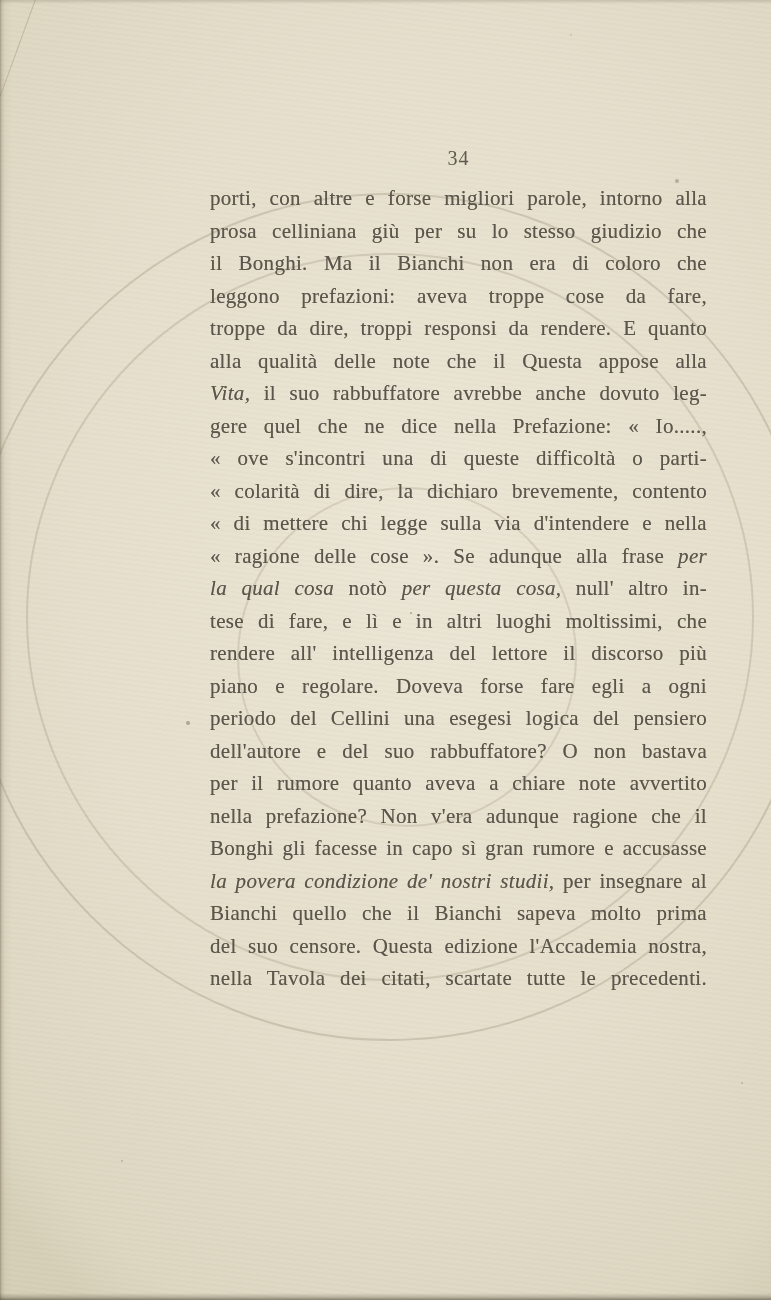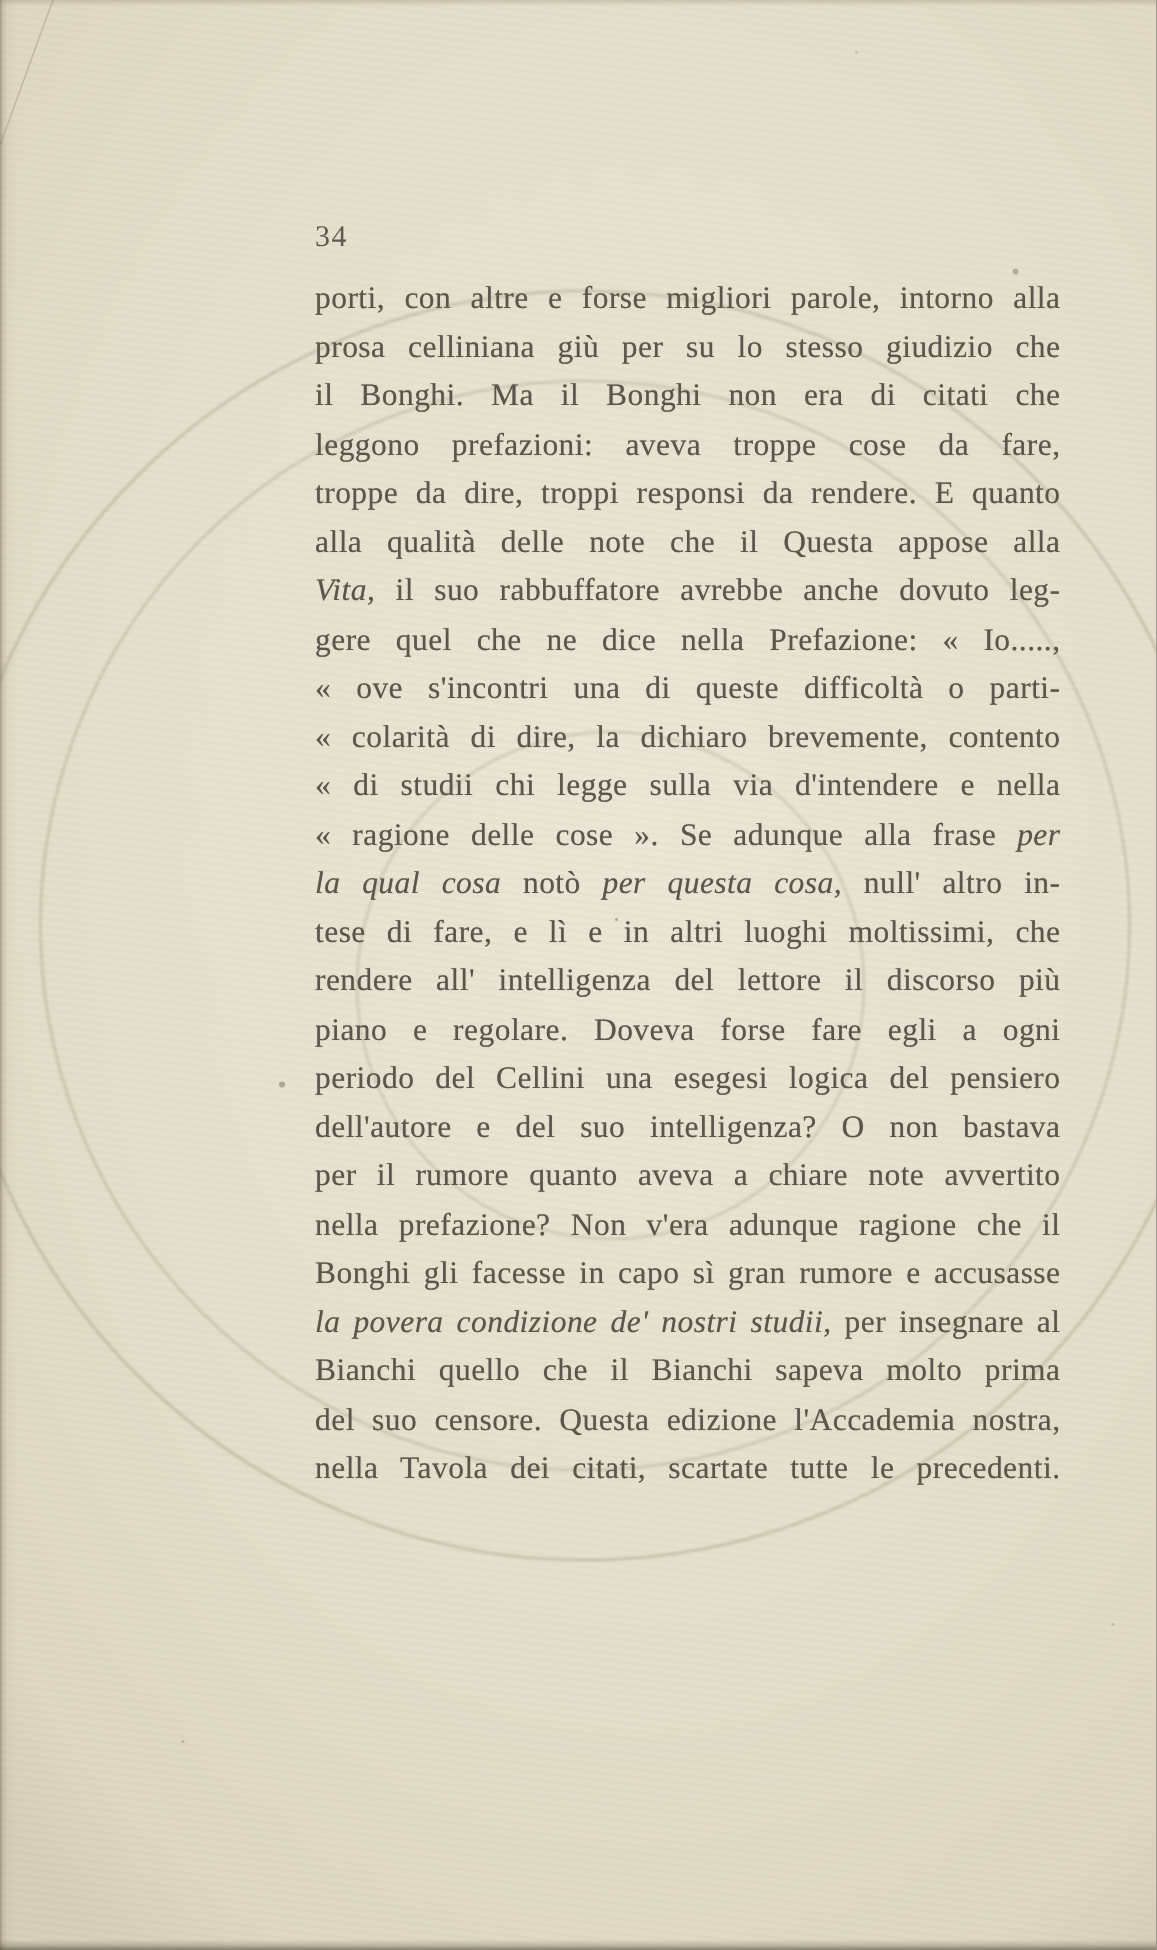--- a/index.html
+++ b/index.html
@@ -41,21 +41,21 @@
     box-shadow:
       676px 180px 0 1px rgba(90,82,65,0.35),
       187px 722px 0 1px rgba(90,82,65,0.4),
       410px 612px 0 0 rgba(90,82,65,0.45),
       121px 1160px 0 0 rgba(90,82,65,0.3),
       741px 1082px 0 0 rgba(90,82,65,0.25),
       570px 34px 0 0 rgba(90,82,65,0.2);
   }
   .page-number{
     position:absolute;left:210px;top:146px;width:497px;
-    font-size:20px;line-height:24px;letter-spacing:1px;
+    text-align:center;font-size:20px;line-height:24px;letter-spacing:1px;
     color:#5f5a4f;
   }
   .text-block{
     position:absolute;left:210px;top:182px;width:497px;
   }
   .text-block .line{
     height:32.5px;line-height:32.5px;
     font-size:21px;letter-spacing:0.3px;word-spacing:1.5px;
     text-align:justify;text-align-last:justify;
     white-space:normal;overflow:visible;
@@ -70,36 +70,36 @@
 
   <div class="stamp outer"></div>
   <div class="stamp mid"></div>
   <div class="stamp small"></div>
 
   <div class="page-number">34</div>
 
   <div class="text-block">
       <div class="line"><span>porti, con altre e forse migliori parole, intorno alla</span></div>
       <div class="line"><span>prosa celliniana giù per su lo stesso giudizio che</span></div>
-      <div class="line"><span>il Bonghi. Ma il Bonghi non era di citati che</span></div>
+      <div class="line"><span>il Bonghi. Ma il Bianchi non era di coloro che</span></div>
       <div class="line"><span>leggono prefazioni: aveva troppe cose da fare,</span></div>
       <div class="line"><span>troppe da dire, troppi responsi da rendere. E quanto</span></div>
       <div class="line"><span>alla qualità delle note che il Questa appose alla</span></div>
       <div class="line"><i>Vita,</i><span> il suo rabbuffatore avrebbe anche dovuto leg-</span></div>
       <div class="line"><span>gere quel che ne dice nella Prefazione: « Io.....,</span></div>
       <div class="line"><span>« ove s'incontri una di queste difficoltà o parti-</span></div>
       <div class="line"><span>« colarità di dire, la dichiaro brevemente, contento</span></div>
-      <div class="line"><span>« di studii chi legge sulla via d'intendere e nella</span></div>
+      <div class="line"><span>« di mettere chi legge sulla via d'intendere e nella</span></div>
       <div class="line"><span>« ragione delle cose ». Se adunque alla frase </span><i>per</i></div>
       <div class="line"><i>la qual cosa</i><span> notò </span><i>per questa cosa,</i><span> null' altro in-</span></div>
       <div class="line"><span>tese di fare, e lì e in altri luoghi moltissimi, che</span></div>
       <div class="line"><span>rendere all' intelligenza del lettore il discorso più</span></div>
       <div class="line"><span>piano e regolare. Doveva forse fare egli a ogni</span></div>
       <div class="line"><span>periodo del Cellini una esegesi logica del pensiero</span></div>
-      <div class="line"><span>dell'autore e del suo intelligenza? O non bastava</span></div>
+      <div class="line"><span>dell'autore e del suo rabbuffatore? O non bastava</span></div>
       <div class="line"><span>per il rumore quanto aveva a chiare note avvertito</span></div>
       <div class="line"><span>nella prefazione? Non v'era adunque ragione che il</span></div>
       <div class="line"><span>Bonghi gli facesse in capo sì gran rumore e accusasse</span></div>
       <div class="line"><i>la povera condizione de' nostri studii,</i><span> per insegnare al</span></div>
       <div class="line"><span>Bianchi quello che il Bianchi sapeva molto prima</span></div>
       <div class="line"><span>del suo censore. Questa edizione l'Accademia nostra,</span></div>
       <div class="line"><span>nella Tavola dei citati, scartate tutte le precedenti.</span></div>
     </div>
 
   <div class="specks"></div>

